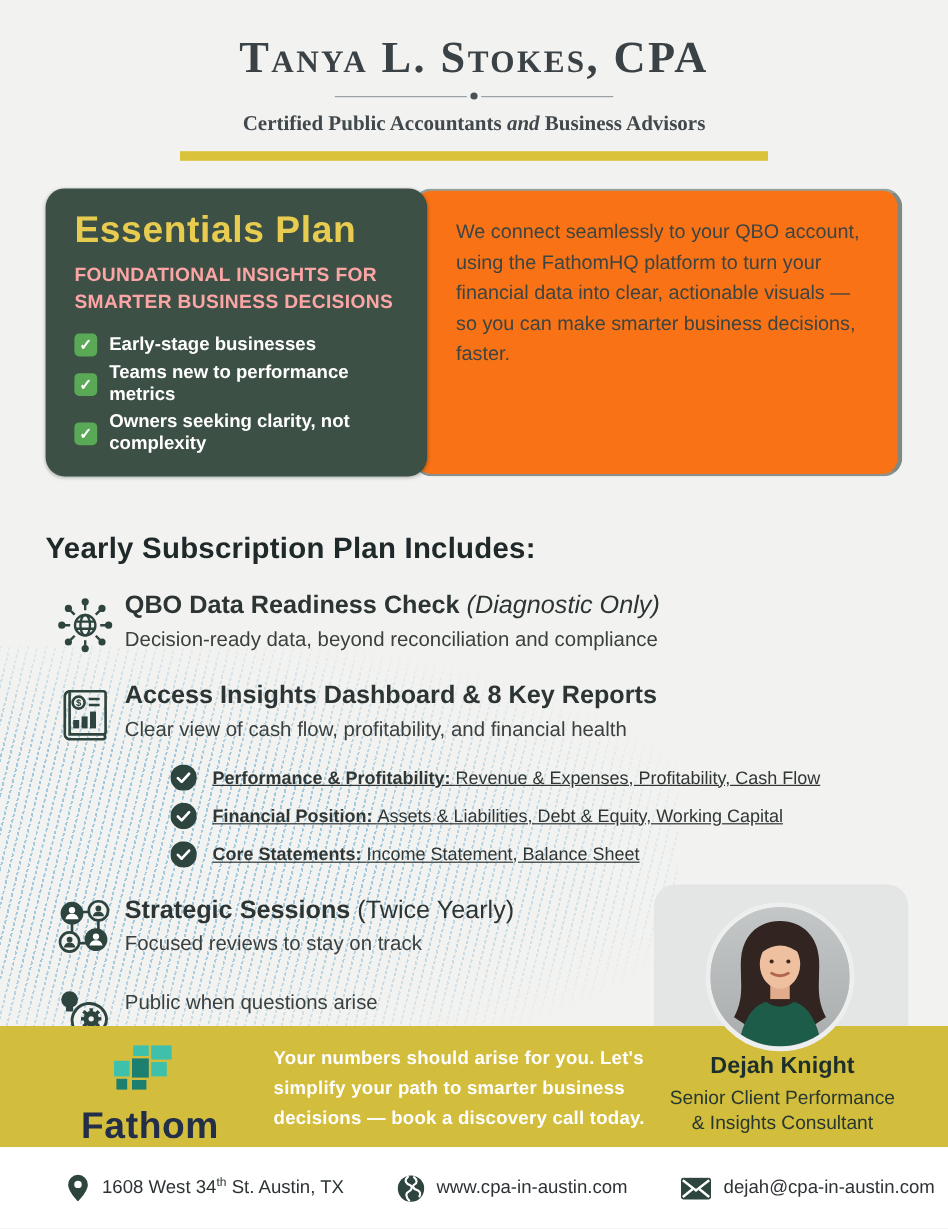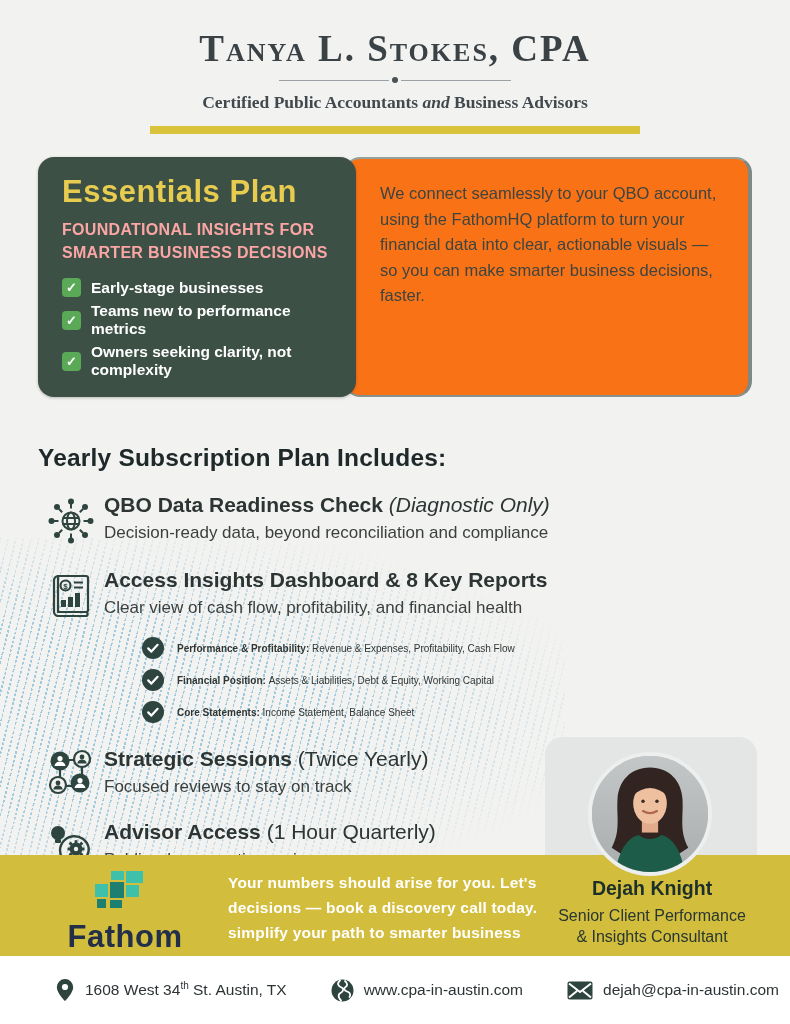--- a/index.html
+++ b/index.html
@@ -48,21 +48,21 @@
   
   .includes { margin:47px 38px 0; }
   .includes-heading { font-size:24.5px; font-weight:700; color:#20292a; letter-spacing:.2px; }
   .feature { display:flex; margin-top:21px; }
   .feature-icon { width:66px; flex:none; display:flex; justify-content:center; align-items:flex-start; padding-top:2px; }
   .feature-title { font-size:21px; font-weight:700; color:#2c3533; }
   .feature-note { font-weight:400; color:#2c3533; }
   .feature-note.italic { font-style:italic; }
   .feature-desc { font-size:17px; color:#3a403e; margin-top:6px; }
   .sub-bullets { margin:15px 0 2px 104px; }
-  .bullet-row { display:flex; align-items:center; margin-top:10px; font-size:10px; color:#2f3634; }
+  .bullet-row { display:flex; align-items:center; margin-top:10px; font-size:15px; color:#2f3634;text-decoration:underline; }
   .bullet-row .b-icon { flex:none; margin-right:13px; display:flex; }
   .bullet-label { font-weight:700; white-space:pre; }
   .tight { margin-top:24px; }
 
   
   .consultant-card { position:absolute; left:545px; top:737px; width:212px; height:140px;
     background:#e4e6e5; border-radius:18px; z-index:1; }
   .band { position:absolute; left:0; top:855px; width:790px; height:101px; background:#d3bd3c; z-index:2; }
   .avatar { position:absolute; left:588px; top:752px; width:124px; height:124px; border-radius:50%;
     z-index:4; border:4px solid #edefee; overflow:hidden; background:#b7bbbc; }
@@ -273,21 +273,20 @@
                 <rect x="24.2" y="20.2" width="3" height="3" transform="rotate(45 25.7 21.7)"></rect>
                 <rect x="34.8" y="20.2" width="3" height="3" transform="rotate(45 36.3 21.7)"></rect>
                 <rect x="24.2" y="30.8" width="3" height="3" transform="rotate(45 25.7 32.3)"></rect>
                 <rect x="34.8" y="30.8" width="3" height="3" transform="rotate(45 36.3 32.3)"></rect>
               </g>
               <circle cx="31" cy="27" r="2.2" fill="#f2f2f0"></circle>
             </g>
           </svg>
         </div>
         <div class="feature-body">
-          <div class="feature-title"><span>Advisor Access </span><span class="feature-note">(1 Hour Quarterly)</span></div>
           <div class="feature-desc">Public when questions arise</div>
         </div>
       </div>
     </div>
   </div>
 
   <div class="consultant-card"></div>
 
   <div class="band">
     <div class="fathom-block">
@@ -312,22 +311,22 @@
       <div class="fathom-sub">
         <span class="an">an</span>
         <span class="ring"></span>
         <span class="access">access</span>
         <span class="company">company</span>
       </div>
     </div>
 
     <div class="cta">
       <div>Your numbers should arise for you. Let's</div>
+      <div>simplify your path to smarter business</div>
       <div>decisions — book a discovery call today.</div>
-      <div>simplify your path to smarter business</div>
     </div>
 
     <div class="consultant-text">
       <div class="consultant-name">Dejah Knight</div>
       <div class="consultant-role">
         <div>Senior Client Performance</div>
         <div>&amp; Insights Consultant</div>
       </div>
     </div>
   </div>

